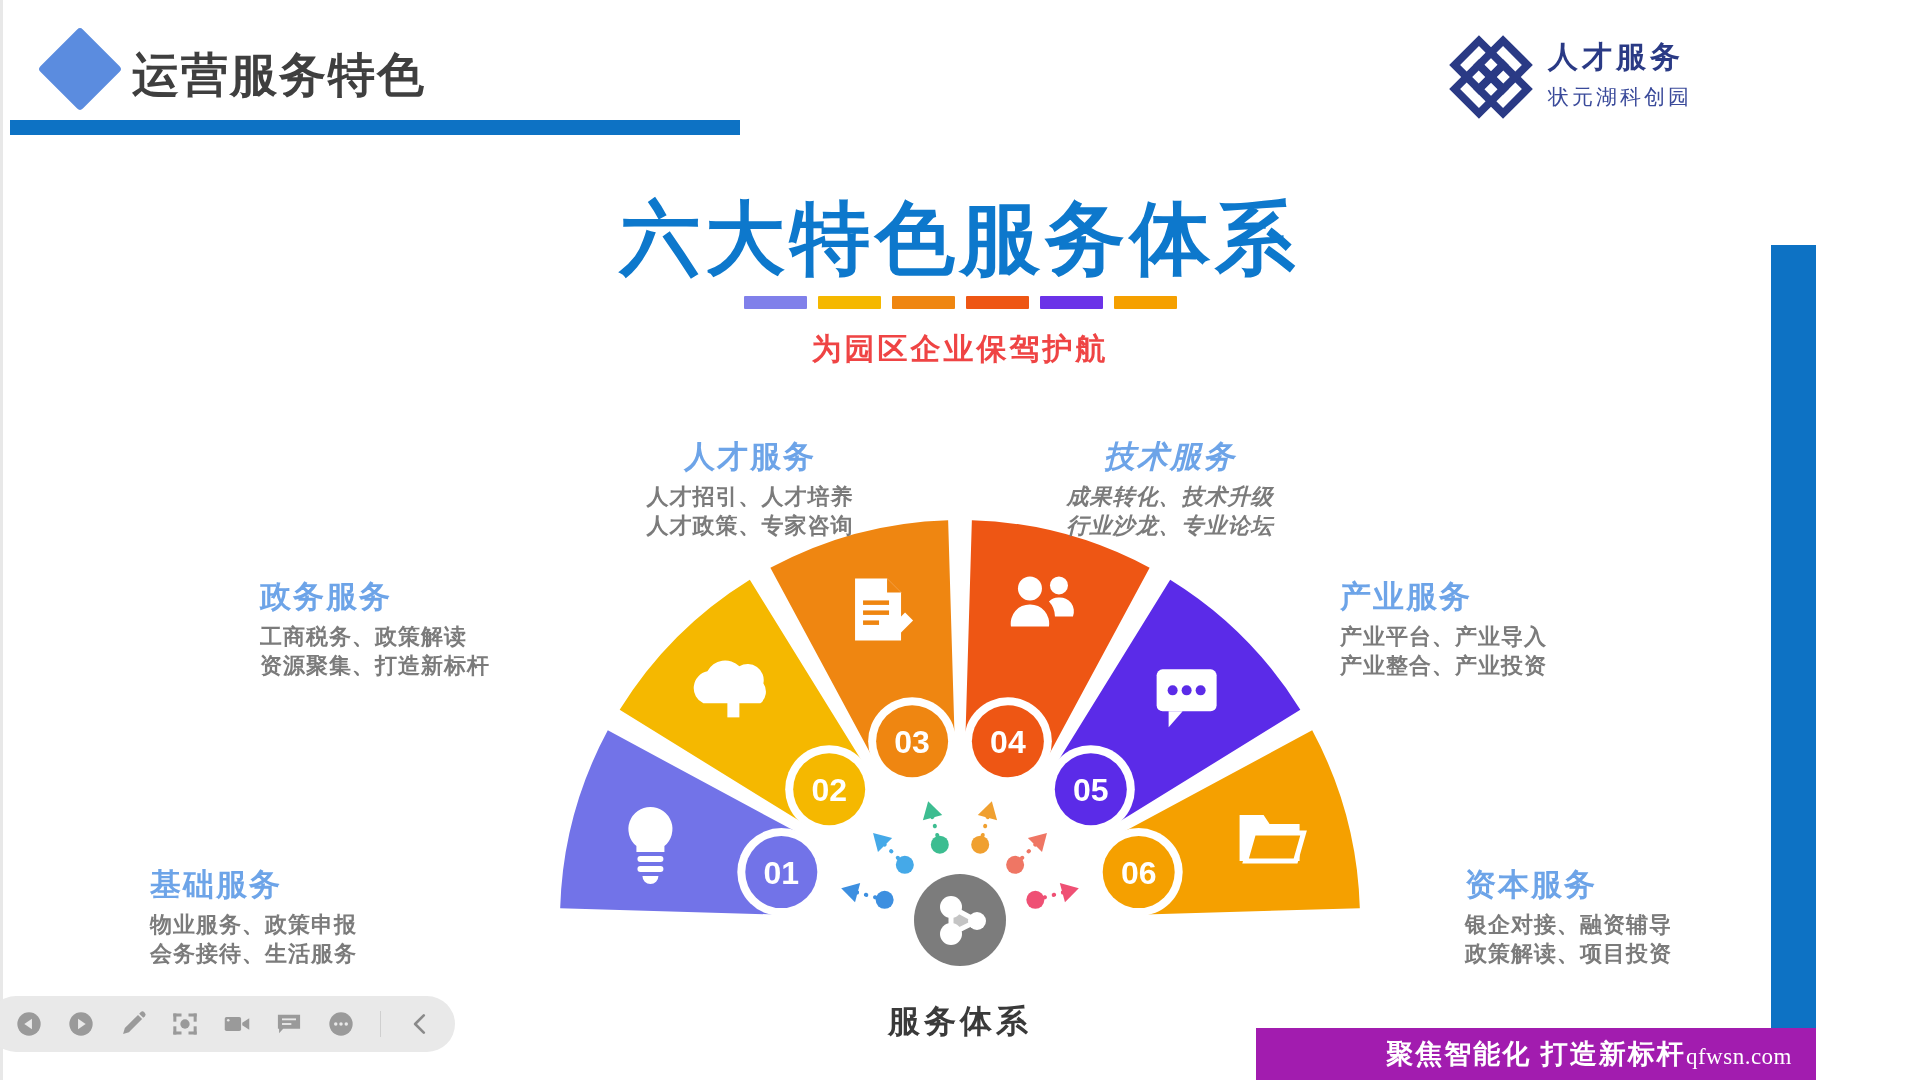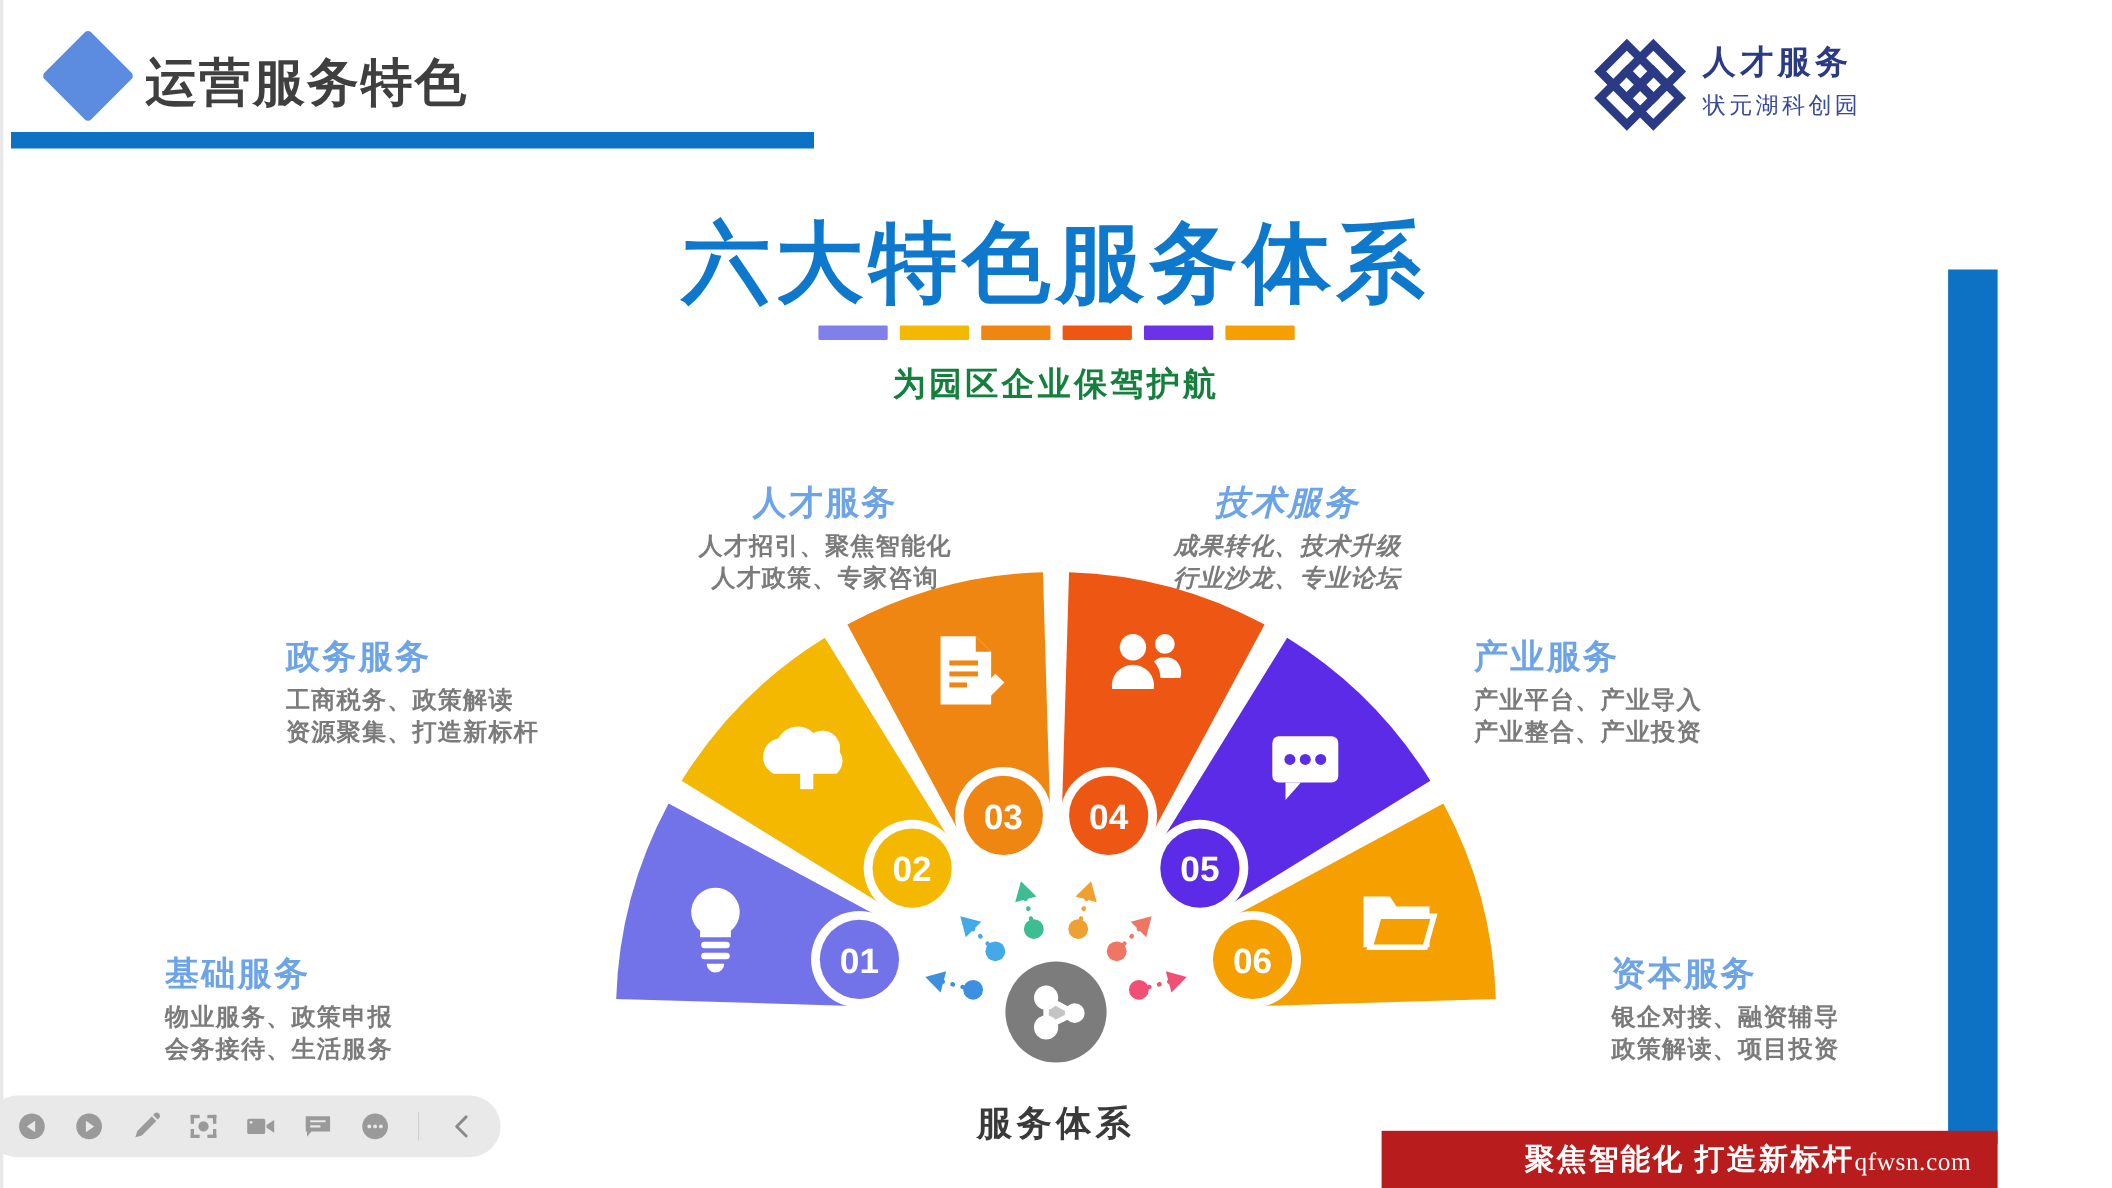--- a/index.html
+++ b/index.html
@@ -45,21 +45,21 @@
 
   
   .title-wrap { position:absolute; left:0; top:196px; width:1920px; text-align:center; }
   .main-title {
     font-size:80px; font-weight:bold; color:#0d78cc; letter-spacing:5px;
     line-height:1.08; white-space:nowrap;
   }
   .dash-row { margin-top:14px; display:flex; justify-content:center; gap:11px; }
   .dash { width:63px; height:13px; border-radius:1px; }
   .subtitle {
-    margin-top:20px; font-size:30px; font-weight:bold; color:#15803d; letter-spacing:3px;
+    margin-top:20px; font-size:30px; font-weight:bold; color:#ef4444; letter-spacing:3px;
   }
 
   
   .fan { position:absolute; left:360px; top:420px; width:1200px; height:560px; }
   .fan svg { display:block; }
 
   
   .lbl { position:absolute; }
   .lbl-title {
     font-size:31px; font-weight:bold; color:#6da4e8; letter-spacing:2px;
@@ -91,21 +91,21 @@
     height:56px; padding:0 20px 0 26px;
     background:#e9e9e9; border-radius:28px;
     display:flex; align-items:center; gap:22px;
   }
   .tb-btn { width:30px; height:30px; display:flex; align-items:center; justify-content:center; }
   .tb-sep { width:1px; height:26px; background:#cfcfcf; margin:0 2px; }
 
   
   .banner {
     position:absolute; right:0; bottom:0; width:560px; height:52px;
-    background:#b91c1c; display:flex; align-items:center; justify-content:center;
+    background:#a21caf; display:flex; align-items:center; justify-content:center;
   }
   .banner-text {
     font-size:27px; font-weight:bold; color:#ffffff; letter-spacing:2px;
     white-space:nowrap;
   }
   .watermark {
     position:absolute; right:24px; bottom:10px;
     font-family:"Liberation Serif","DejaVu Serif",serif;
     font-size:23px; color:#ffffff; letter-spacing:0.5px;
   }
@@ -276,21 +276,21 @@
     <div class="lbl-title">政务服务</div>
     <div class="lbl-desc">
       <div>工商税务、政策解读</div>
       <div>资源聚集、打造新标杆</div>
     </div>
   </div>
 
   <div class="lbl ta-c" id="lbl-03">
     <div class="lbl-title">人才服务</div>
     <div class="lbl-desc">
-      <div>人才招引、聚焦智能化</div>
+      <div>人才招引、人才培养</div>
       <div>人才政策、专家咨询</div>
     </div>
   </div>
 
   <div class="lbl ta-c" id="lbl-04">
     <div class="lbl-title">技术服务</div>
     <div class="lbl-desc">
       <div>成果转化、技术升级</div>
       <div>行业沙龙、专业论坛</div>
     </div>

